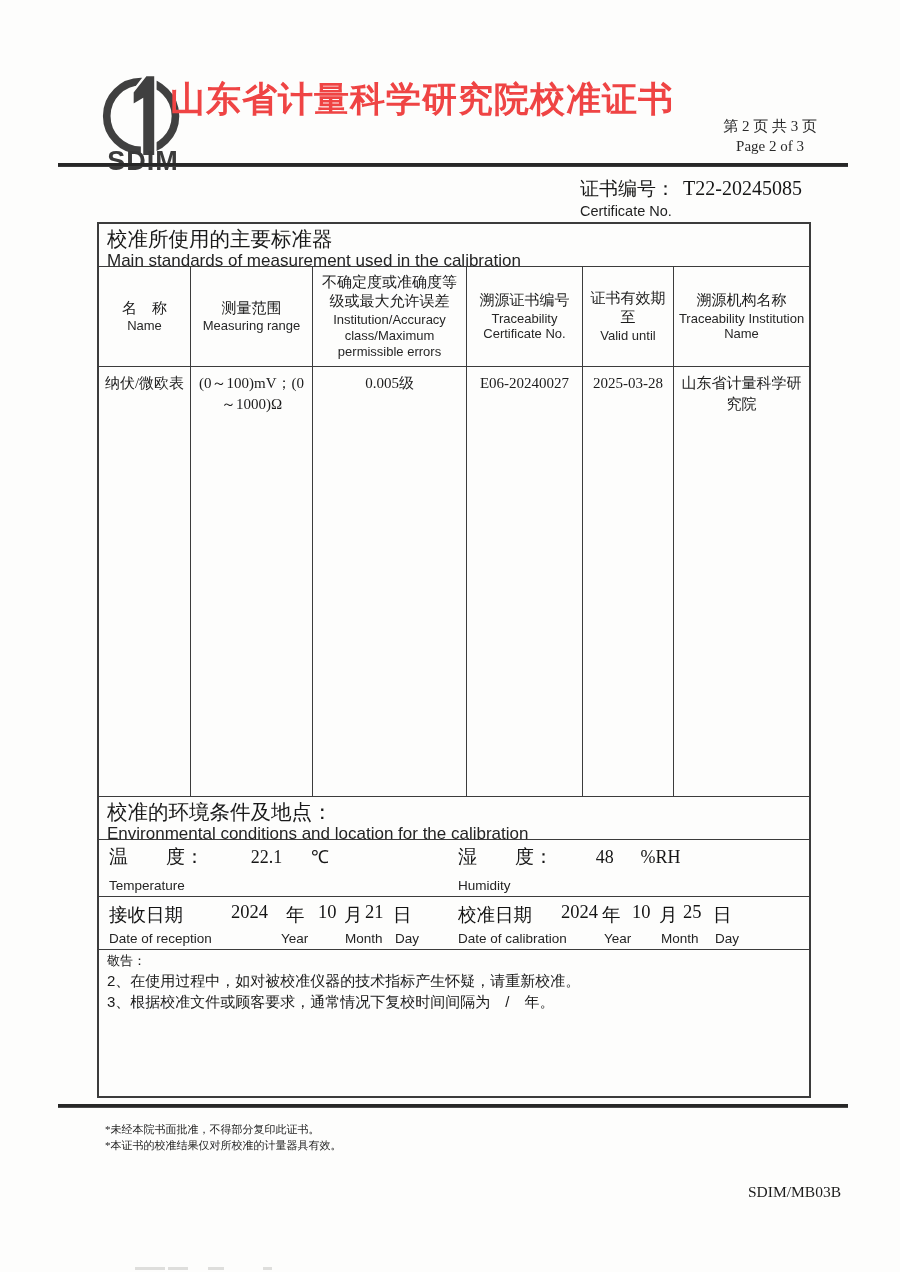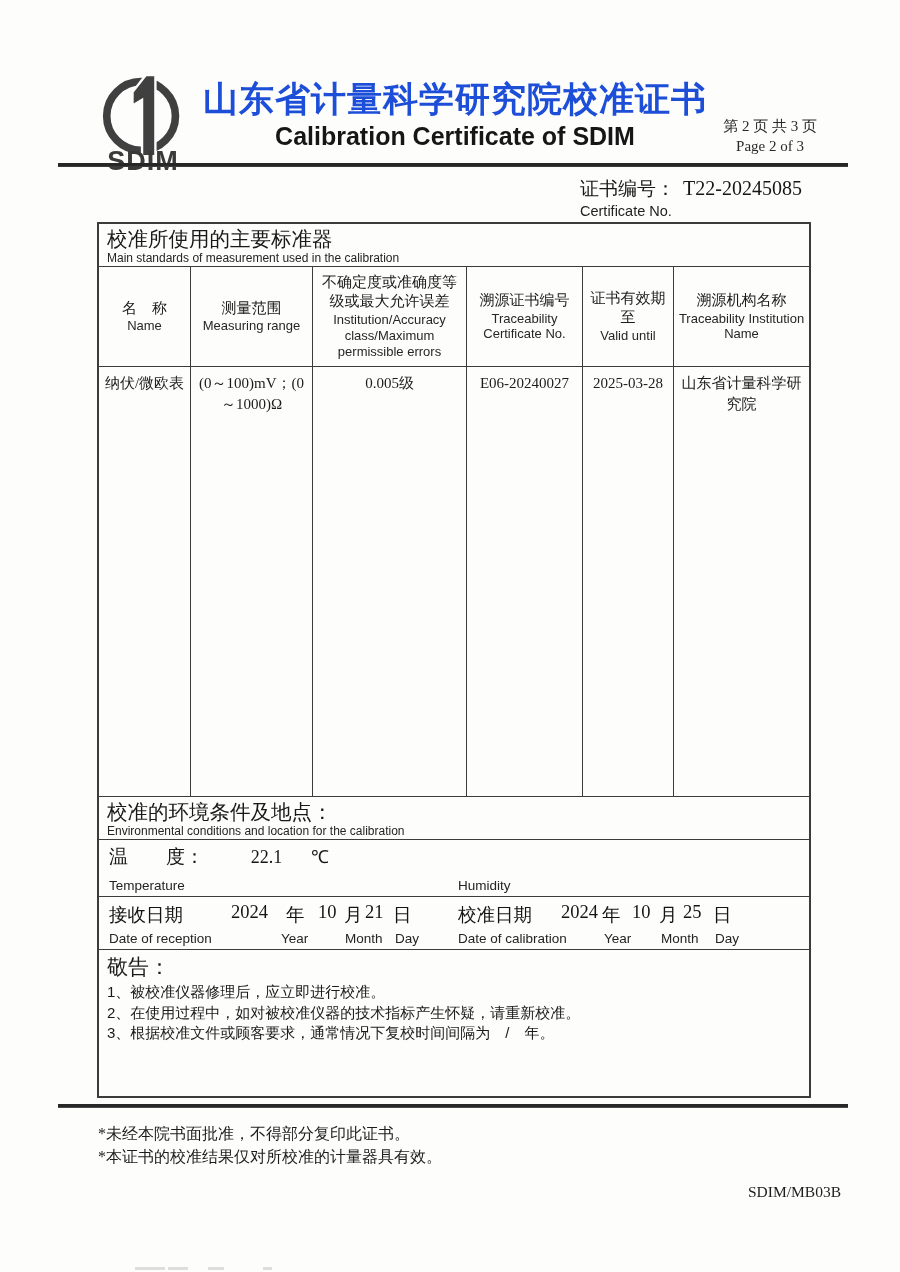--- a/index.html
+++ b/index.html
@@ -7,39 +7,39 @@
   .page {
     position:relative; width:900px; height:1272px; background:#fdfdfc;
     font-family:"Liberation Serif", serif; color:#1e1e1e; overflow:hidden;
   }
 
   
   .logo { position:absolute; left:88px; top:74px; width:110px; height:96px; text-align:center; }
   .logo svg { display:block; margin:0 auto; }
   .logo-text { font-family:"Liberation Sans", sans-serif; font-weight:bold; font-size:27px;
                letter-spacing:1px; color:#3a3a3a; margin-top:-12px; }
-  .title-cn { position:absolute; left:170px; top:76px; width:570px; text-align:center;
-              font-size:35px; font-weight:bold; letter-spacing:1px; color:#1d4ed8; }
+  .title-cn { position:absolute; left:170px; top:76px; width:570px; text-align:left;
+              font-size:35px; font-weight:bold; letter-spacing:1px; color:#ef4444; }
   .title-en { position:absolute; left:170px; top:122px; width:570px; text-align:center;
               font-family:"Liberation Sans", sans-serif; font-weight:bold; font-size:25px; color:#161616; }
   .page-info { position:absolute; left:690px; top:116px; width:160px; text-align:center;
                font-size:15px; line-height:1.35; color:#2a2a2a; }
   .rule-top { position:absolute; left:58px; top:163px; width:790px; height:4px;
               border-top:3px solid #272727; border-bottom:1px solid #3a3a3a; }
   .cert-no { position:absolute; left:580px; top:176px; }
   .cert-no .l1 { font-size:19px; color:#161616; }
   .cert-no .l1 .val { margin-left:8px; font-size:20px; }
   .cert-no .l2 { font-family:"Liberation Sans", sans-serif; font-size:14.5px; margin-top:1px; color:#222; }
 
   
   .main-box { position:absolute; left:97px; top:222px; width:714px; height:876px;
               border:2px solid #3c3c3c; display:flex; flex-direction:column; }
   .sec-title { height:43px; border-bottom:1px solid #3c3c3c; padding:1px 8px 0 8px; }
   .sec-title .cn { font-family:"Liberation Sans", sans-serif; font-weight:500; font-size:20.5px; color:#191919; }
-  .sec-title .en { font-family:"Liberation Sans", sans-serif; font-size:12px; color:#242424; margin-top:-2px; }
+  .sec-title .en { font-family:"Liberation Sans", sans-serif; font-size:17px; color:#242424; margin-top:-2px; }
 
   .cols-header { display:flex; height:100px; border-bottom:1px solid #3c3c3c; }
   .col { border-right:1px solid #3c3c3c; display:flex; flex-direction:column;
          justify-content:center; align-items:center; text-align:center; padding:2px 3px;
          font-family:"Liberation Sans", sans-serif; }
   .col:last-child { border-right:none; }
   .col .cn { font-size:15px; line-height:1.25; color:#1b1b1b; }
   .col .en { font-size:13px; line-height:1.22; color:#262626; margin-top:1px; }
   .w1{width:92px;} .w2{width:122px;} .w3{width:154px;} .w4{width:116px;} .w5{width:91px;} .w6{flex:1;}
 
@@ -58,45 +58,44 @@
   .half.right .en-sub { left:2px; }
   .loc-wrap { display:flex; }
   .loc-val { font-size:18px; line-height:1.45; margin-left:10px; color:#161616; }
 
   .dates-row { height:53px; border-bottom:1px solid #3c3c3c; position:relative; }
   .tok { position:absolute; top:5px; font-size:18.5px; color:#141414; }
   .tok-en { position:absolute; bottom:3px; font-family:"Liberation Sans", sans-serif;
             font-size:13.5px; color:#242424; }
 
   .notice { flex:1; padding:3px 8px; font-size:15.5px; line-height:1.38; color:#1a1a1a; }
-  .notice .nt { font-family:Liberation Sans, sans-serif; font-size:21px; }
+  .notice .nt { font-family:Liberation Mono, monospace; font-size:13px; }
   .notice .ni { font-family:"Liberation Sans", sans-serif; font-size:15px; }
 
   
   .rule-bottom { position:absolute; left:58px; top:1104px; width:790px; height:4px;
                  border-top:3px solid #272727; border-bottom:1px solid #4a4a4a; }
-  .footnotes { position:absolute; left:98px; top:1122px; font-size:16px; line-height:1.45; color:#1c1c1c; }
+  .footnotes { position:absolute; left:105px; top:1122px; font-size:11px; line-height:1.45; color:#1c1c1c; }
   .form-code { position:absolute; left:748px; top:1183px; font-size:15.5px; color:#1c1c1c; }
   .dash { position:absolute; height:3px; background:#dededc; top:1267px; }
   .d1{left:135px;width:30px;} .d2{left:168px;width:20px;} .d3{left:208px;width:16px;} .d4{left:263px;width:9px;}
 </style>
 </head>
 <body>
 
 <div class="page">
 
   <div class="logo">
     <svg width="96" height="84" viewBox="0 0 100 88">
       <circle cx="48" cy="44" r="36" fill="none" stroke="#404040" stroke-width="8"></circle>
       <path d="M53 1 L63 1 L63 86 L49 86 L49 27 L39 33 L39 19 Z" fill="#404040" stroke="#fdfdfc" stroke-width="2.5"></path>
     </svg>
     <div class="logo-text">SDIM</div>
   </div>
   <div class="title-cn">山东省计量科学研究院校准证书</div>
-  <div class="title-en">Calibration Certificate of SDIM</div>
   <div class="page-info">
     <div>第 2 页 共 3 页</div>
     <div>Page 2 of 3</div>
   </div>
   <div class="rule-top"></div>
 
   <div class="cert-no">
     <div class="l1">
       <span>证书编号：</span><span class="val">T22-20245085</span>
     </div>
@@ -154,20 +153,25 @@
     <div class="env-row" style="height:57px;">
       <div class="half">
         <div class="zh-line">
           <span>温　　度：</span>
           <span class="val" style="margin-left:42px;margin-top:24px;">22.1</span>
           <span class="val" style="margin-left:24px;">℃</span>
         </div>
         <div class="en-sub">Temperature</div>
       </div>
       <div class="half right">
+        <div class="zh-line">
+          <span>湿　　度：</span>
+          <span class="val" style="margin-left:38px;">48</span>
+          <span class="val" style="margin-left:22px;">%RH</span>
+        </div>
         <div class="en-sub">Humidity</div>
       </div>
     </div>
 
 
     <div class="dates-row">
       <span class="tok" style="left:10px;">接收日期</span>
       <span class="tok" style="left:132px;">2024</span>
       <span class="tok" style="left:187px;">年</span>
       <span class="tok" style="left:219px;">10</span>
@@ -187,21 +191,20 @@
       <span class="tok" style="left:584px;">25</span>
       <span class="tok" style="left:614px;">日</span>
       <span class="tok-en" style="left:359px;">Date of calibration</span>
       <span class="tok-en" style="left:505px;">Year</span>
       <span class="tok-en" style="left:562px;">Month</span>
       <span class="tok-en" style="left:616px;">Day</span>
     </div>
 
     <div class="notice">
       <div class="nt">敬告：</div>
-      <div class="ni">1、被校准仪器修理后，应立即进行校准。</div>
       <div class="ni">2、在使用过程中，如对被校准仪器的技术指标产生怀疑，请重新校准。</div>
       <div class="ni">3、根据校准文件或顾客要求，通常情况下复校时间间隔为　/　年。</div>
     </div>
 
   </div>
 
   <div class="rule-bottom"></div>
   <div class="footnotes">
     <div>*未经本院书面批准，不得部分复印此证书。</div>
     <div>*本证书的校准结果仅对所校准的计量器具有效。</div>

